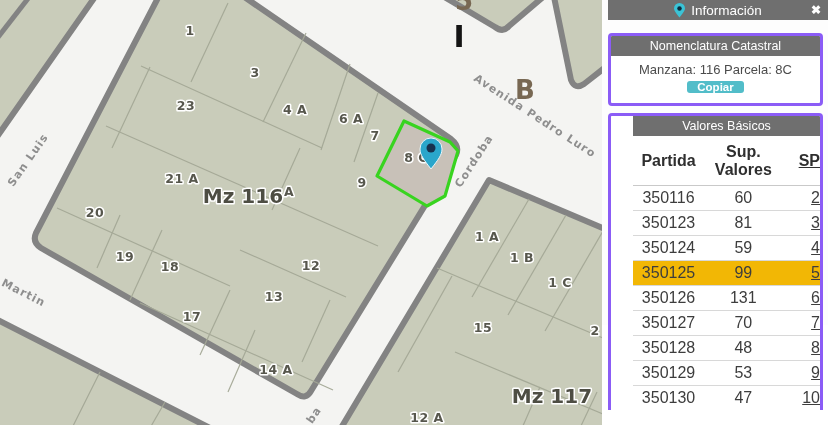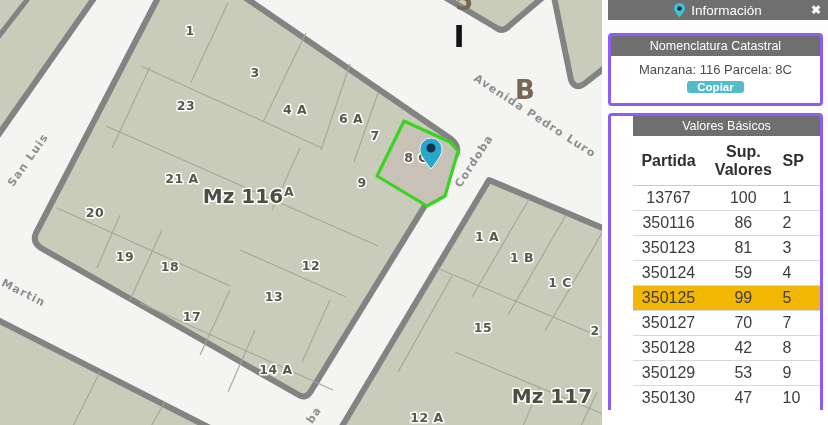--- a/index.html
+++ b/index.html
@@ -36,21 +36,21 @@
   .card-body { padding:5px 2px 8px; text-align:center; font-size:13px; color:#4c4c4c; line-height:17px; }
   .copy-btn { background:#52bdc9; color:#fff; border:none; border-radius:3px;
               font-family:"Liberation Sans",sans-serif; font-size:11.5px; font-weight:bold;
               padding:0 10px; cursor:pointer; }
   .vtable { width:100%; border-collapse:collapse; font-size:16px; color:#3d3d3d; }
   .vtable th { font-weight:bold; color:#2f2f2f; padding:7px 0 6px; border-bottom:1px solid #c9c9c9; }
   .vtable td { text-align:center; padding:3px 0; border-top:1px solid #d8d8d8; }
   .vtable tr:first-child td { border-top:none; }
   .vtable th:nth-child(1), .vtable td:nth-child(1) { width:38%; text-align:center; }
   .vtable th:nth-child(2), .vtable td:nth-child(2) { width:42%; text-align:center; }
-  .vtable th:nth-child(3), .vtable td:nth-child(3) { width:20%; text-align:left; }
+  .vtable th:nth-child(3), .vtable td:nth-child(3) { width:20%; text-align:right;text-decoration:underline; }
   .vtable tr.hl { background:#f2b705; }
 </style>
 </head>
 <body>
 
 <div class="screen">
 
   <div class="map">
     <svg width="602" height="425" viewBox="0 0 602 425">
 
@@ -166,52 +166,52 @@
       <table class="vtable">
         <thead>
           <tr id="vhead">
               <th>Partida</th>
               <th>Sup. Valores</th>
               <th>SP</th>
             </tr>
         </thead>
         <tbody id="vbody">
             <tr>
-              <td>13767</td>
-              <td>100</td>
-              <td>1</td>
-            </tr>
-            <tr>
               <td>350116</td>
-              <td>86</td>
+              <td>60</td>
               <td>2</td>
             </tr>
             <tr>
               <td>350123</td>
               <td>81</td>
               <td>3</td>
             </tr>
             <tr>
               <td>350124</td>
               <td>59</td>
               <td>4</td>
             </tr>
             <tr class="hl">
               <td>350125</td>
               <td>99</td>
               <td>5</td>
             </tr>
             <tr>
+              <td>350126</td>
+              <td>131</td>
+              <td>6</td>
+            </tr>
+            <tr>
               <td>350127</td>
               <td>70</td>
               <td>7</td>
             </tr>
             <tr>
               <td>350128</td>
-              <td>42</td>
+              <td>48</td>
               <td>8</td>
             </tr>
             <tr>
               <td>350129</td>
               <td>53</td>
               <td>9</td>
             </tr>
             <tr>
               <td>350130</td>
               <td>47</td>

